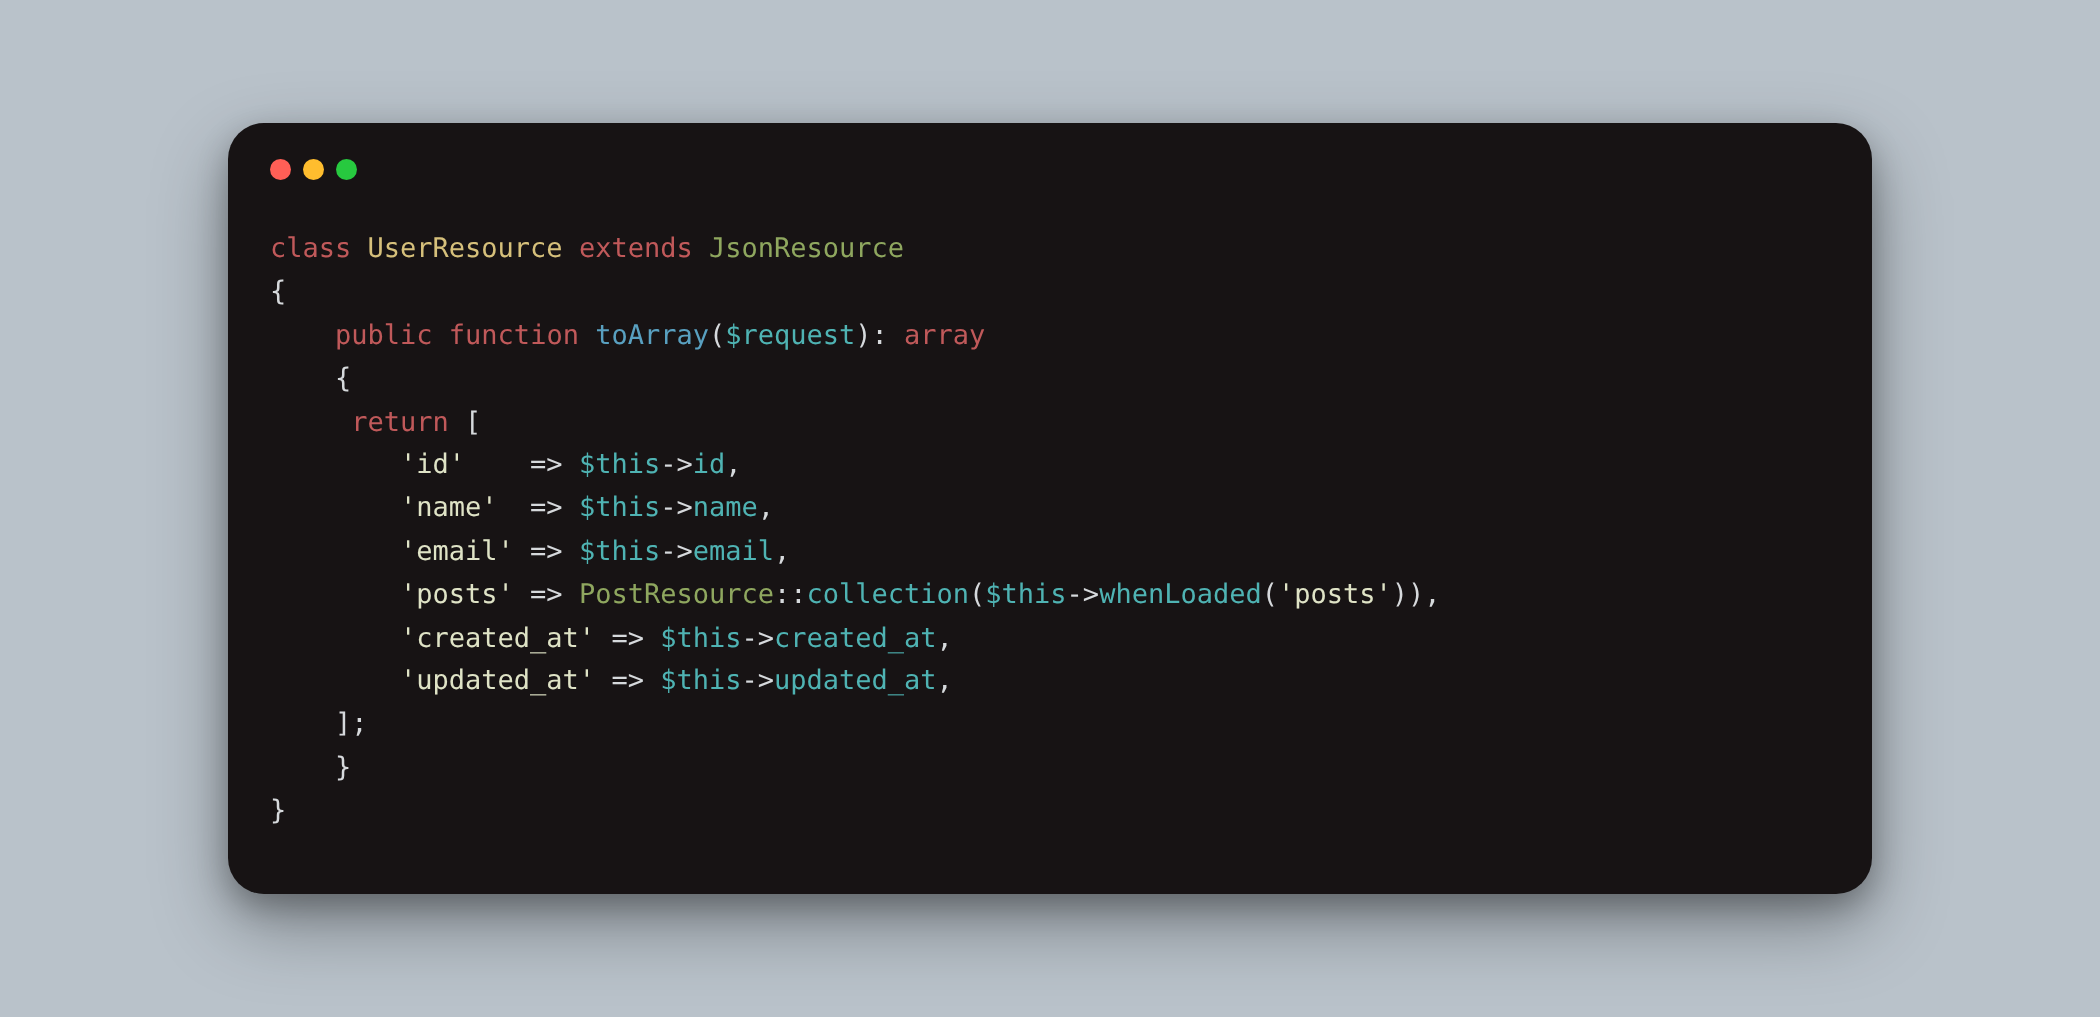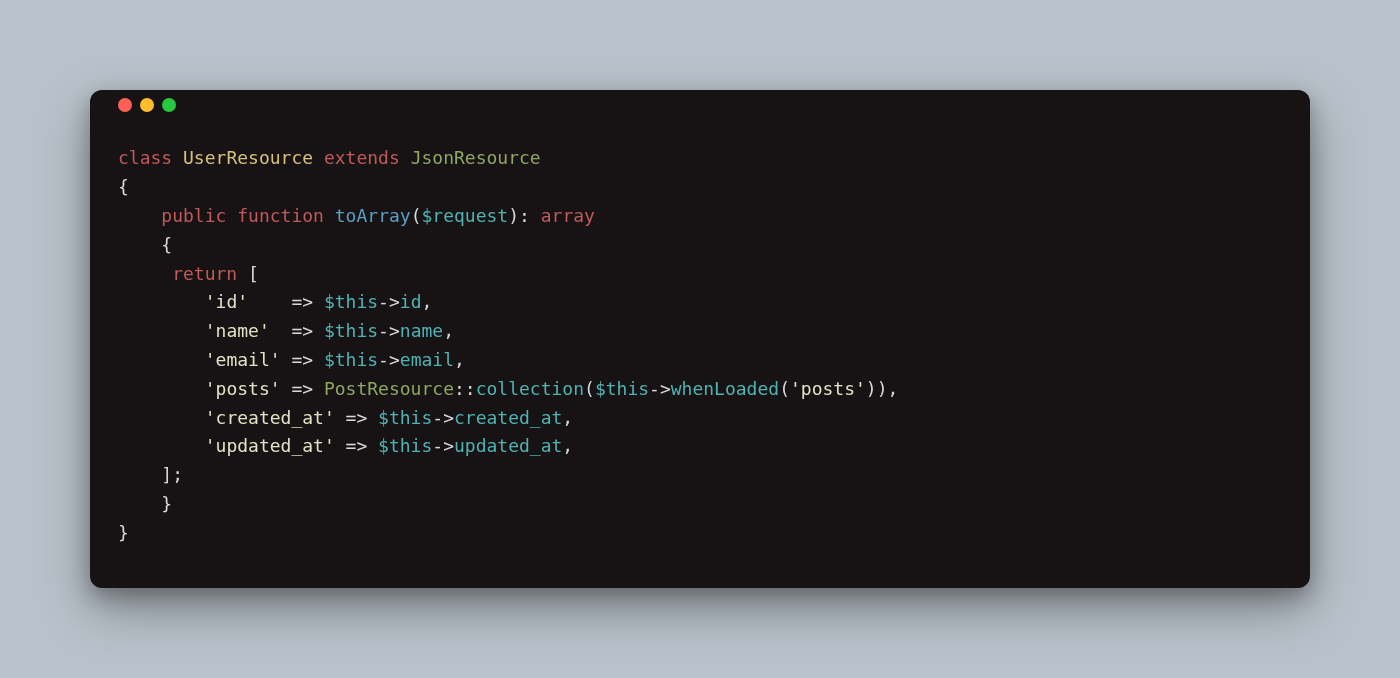--- a/index.html
+++ b/index.html
@@ -6,25 +6,25 @@
   body {
     width: 1400px;
     height: 678px;
     background: #b9c2ca;
     display: flex;
     align-items: center;
     justify-content: center;
     font-family: ui-monospace, 'SF Mono', Menlo, Consolas, monospace;
   }
   .window {
-    width: 1220px;
+    width: 1096px;
     background: #171314;
-    border-radius: 12px;
+    border-radius: 24px;
     box-shadow: 0 20px 50px rgba(0,0,0,0.35), 0 8px 20px rgba(0,0,0,0.25);
-    padding: 8px 28px 40px 28px;
+    padding: 24px 28px 40px 28px;
   }
   .traffic-lights {
     display: flex;
     gap: 8px;
     margin-bottom: 32px;
   }
   .light {
     width: 14px;
     height: 14px;
     border-radius: 50%;

